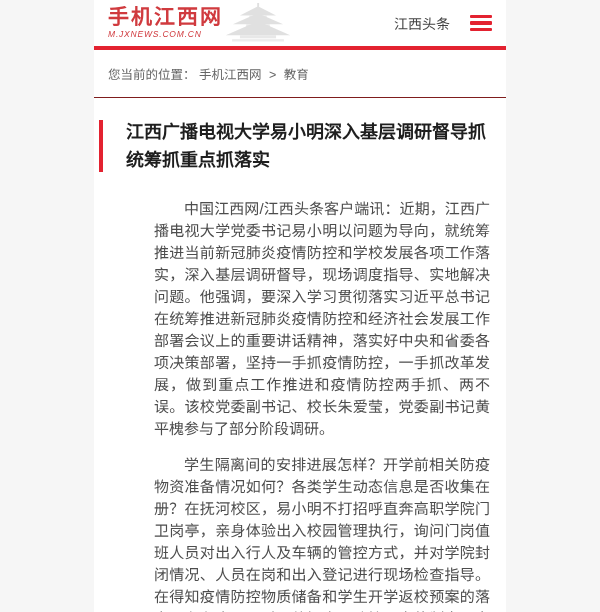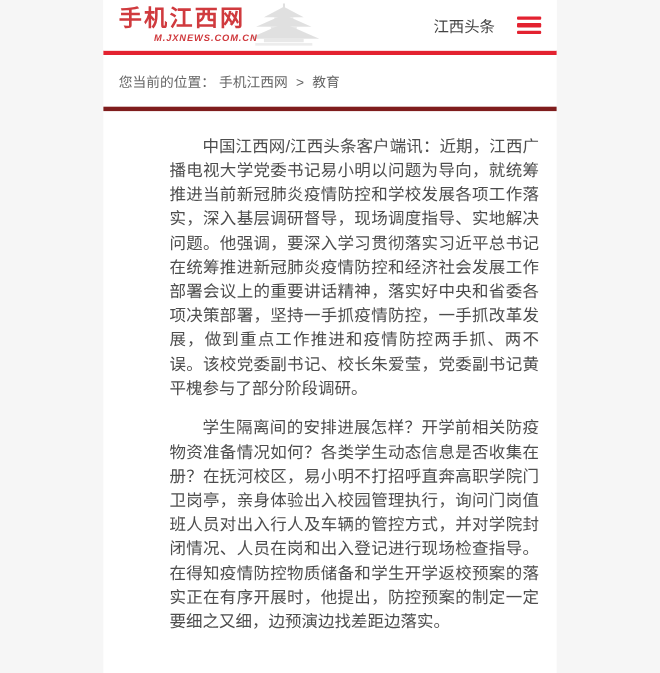--- a/index.html
+++ b/index.html
@@ -18,32 +18,32 @@
     position:relative; background:#fff;
   }
   .logo-wrap { position:relative; height:42px; flex:0 0 auto; width:200px; }
   .pagoda { position:absolute; left:108px; top:1px; opacity:.55; z-index:0; }
   .logo-text { position:relative; z-index:1; padding-top:4px; }
   .logo-title {
     font-family:"DejaVu Serif","Liberation Serif",serif;
     font-size:21px; font-weight:bold; color:#d03a3e; letter-spacing:2px; line-height:22px;
   }
   .logo-sub {
-    font-size:8.5px; font-weight:bold; font-style:italic; color:#d03a3e;
-    letter-spacing:.8px; margin-top:1px;margin-left:32px;
+    font-size:8.5px; font-weight:normal; font-style:italic; color:#d03a3e;
+    letter-spacing:.8px; margin-top:1px;
   }
   .header-spacer { flex:1; }
   .section-label { font-size:14px; color:#444; flex:0 0 auto; margin-right:20px; }
   .menu-btn { width:22px; height:16px; display:flex; flex-direction:column; justify-content:space-between; cursor:pointer; }
   .menu-btn span { display:block; height:3.4px; background:#e32230; border-radius:1px; }
   .header-rule { height:4px; background:#e32230; }
   
   .breadcrumb {
     padding:14px 14px; font-size:12.5px; color:#666;
-    border-bottom:4px solid #7f1d1d;
+    border-bottom:1px solid #7f1d1d;
   }
   .crumb-link { cursor:pointer; }
   .crumb-sep { margin:0 4px; color:#666; }
   
   .article { padding:0 0 10px; }
   .title-block { position:relative; margin-top:18px; padding:2px 6px 2px 32px; }
   .title-bar { position:absolute; left:5px; top:4px; bottom:4px; width:4px; background:#e32230; }
   .article-title {
     font-size:18px; line-height:28px; font-weight:bold; color:#1f1f1f;
   }
@@ -92,20 +92,24 @@
   <div class="header-rule"></div>
 
   <div class="breadcrumb">
     <span>您当前的位置：</span>
     <span class="crumb-link">手机江西网</span>
     <span class="crumb-sep">&gt;</span>
     <span class="crumb-link">教育</span>
   </div>
 
   <div class="article">
+    <div class="title-block">
+      <div class="title-bar"></div>
+      <h1 class="article-title">江西广播电视大学易小明深入基层调研督导抓统筹抓重点抓落实</h1>
+    </div>
 
 
     <div class="article-body">
       <p>中国江西网/江西头条客户端讯：近期，江西广播电视大学党委书记易小明以问题为导向，就统筹推进当前新冠肺炎疫情防控和学校发展各项工作落实，深入基层调研督导，现场调度指导、实地解决问题。他强调，要深入学习贯彻落实习近平总书记在统筹推进新冠肺炎疫情防控和经济社会发展工作部署会议上的重要讲话精神，落实好中央和省委各项决策部署，坚持一手抓疫情防控，一手抓改革发展，做到重点工作推进和疫情防控两手抓、两不误。该校党委副书记、校长朱爱莹，党委副书记黄平槐参与了部分阶段调研。</p>
       <p>学生隔离间的安排进展怎样？开学前相关防疫物资准备情况如何？各类学生动态信息是否收集在册？在抚河校区，易小明不打招呼直奔高职学院门卫岗亭，亲身体验出入校园管理执行，询问门岗值班人员对出入行人及车辆的管控方式，并对学院封闭情况、人员在岗和出入登记进行现场检查指导。在得知疫情防控物质储备和学生开学返校预案的落实正在有序开展时，他提出，防控预案的制定一定要细之又细，边预演边找差距边落实。</p>
     </div>
   </div>
 
 </div>
 

